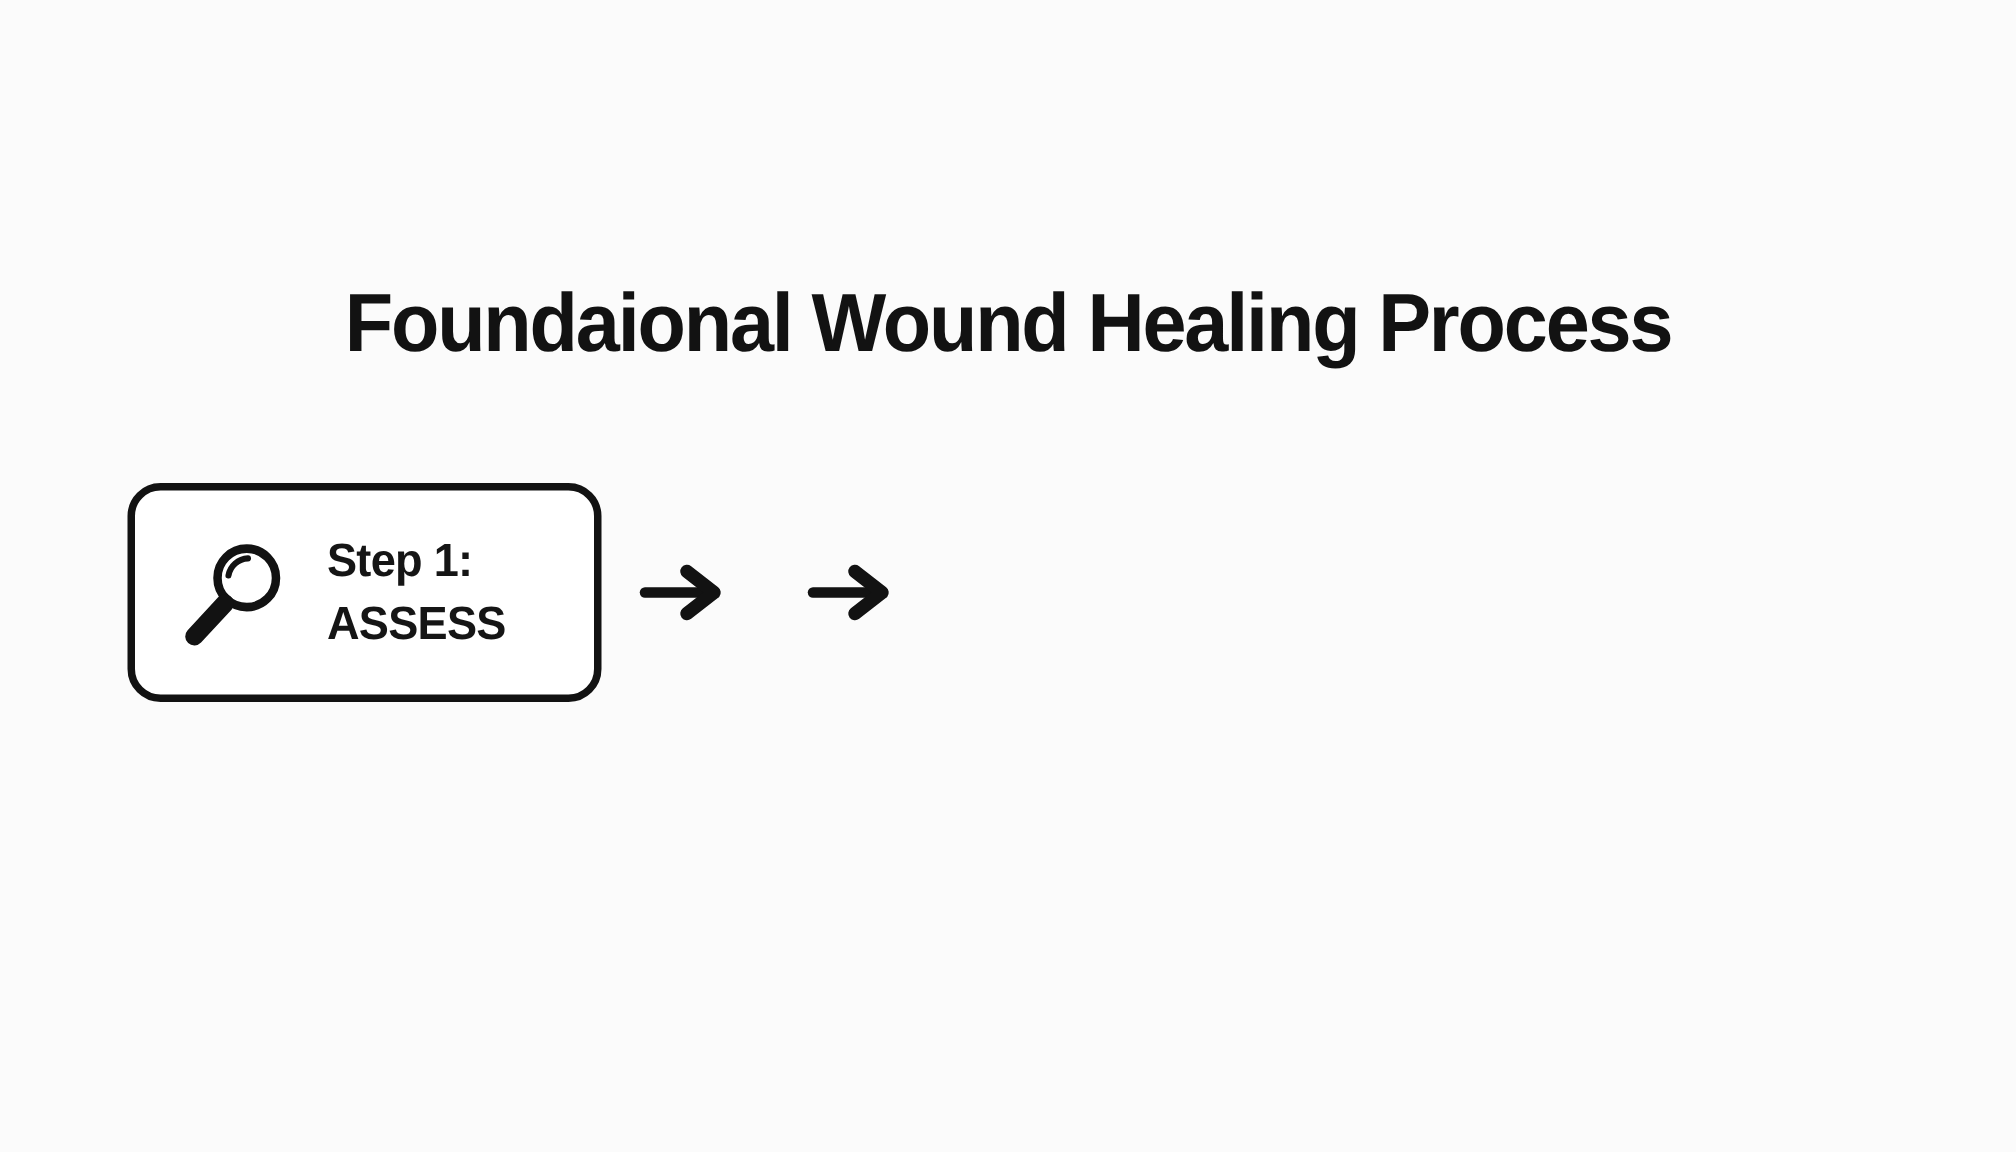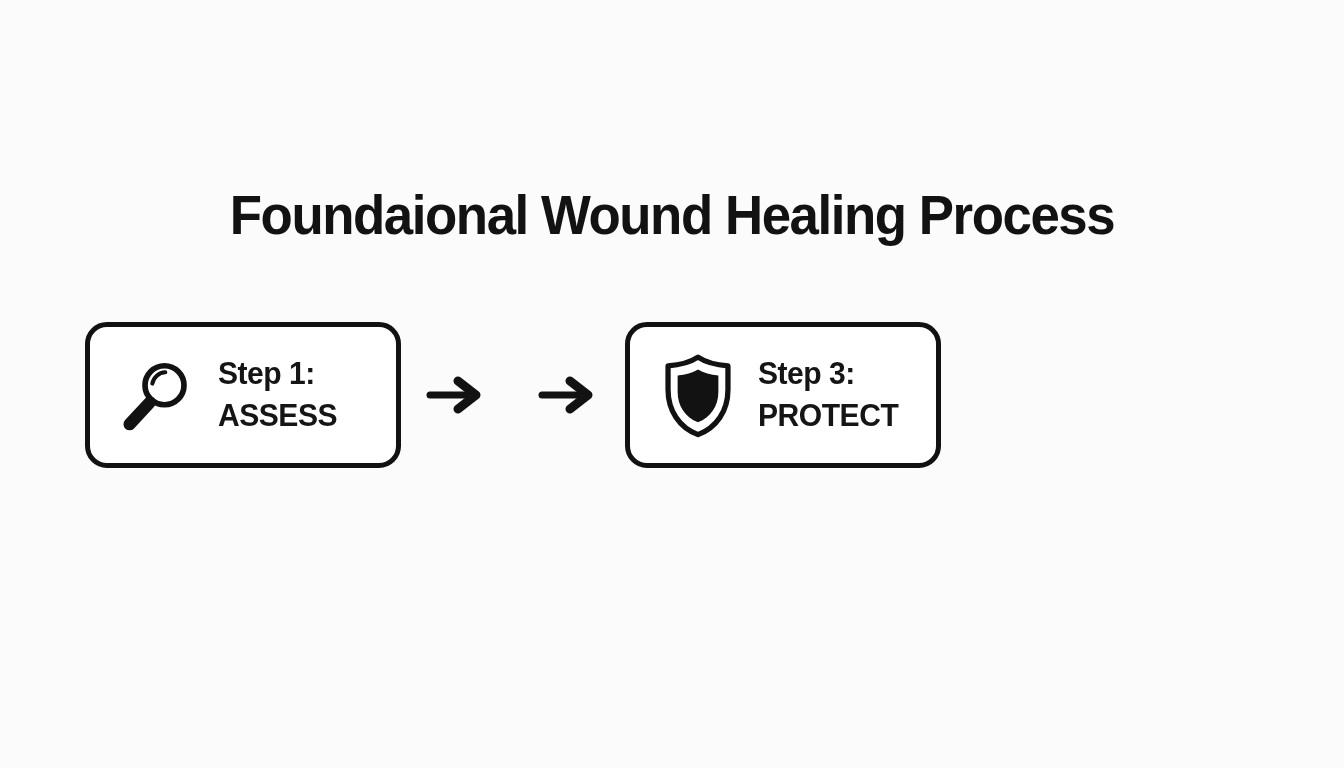--- a/index.html
+++ b/index.html
@@ -110,27 +110,15 @@
 
     <div class="connector">
       <span>
         <svg width="62" height="44" viewBox="0 0 62 44" aria-hidden="true">
           <path d="M4 22 H42" stroke="#121212" stroke-width="7" stroke-linecap="round" fill="none"></path>
           <path d="M32 8 L50 22 L32 36" stroke="#121212" stroke-width="9" stroke-linecap="round" stroke-linejoin="round" fill="none"></path>
         </svg>
       </span>
     </div>
 
-    <div class="step-box">
-      <span class="step-icon">
-        <svg width="74" height="86" viewBox="0 0 84 96" aria-hidden="true">
-          <path d="M42 5 C33 11 21 14 8 15 L8 42 C8 66 21 85 42 93 C63 85 76 66 76 42 L76 15 C63 14 51 11 42 5 Z" fill="none" stroke="#121212" stroke-width="6" stroke-linejoin="round"></path>
-          <path d="M42 5 C33 11 21 14 8 15 L8 42 C8 66 21 85 42 93 C63 85 76 66 76 42 L76 15 C63 14 51 11 42 5 Z" fill="#121212" transform="translate(42 49) scale(0.68) translate(-42 -49)"></path>
-        </svg>
-      </span>
-      <span class="step-text">
-        <span class="line">Step 3:</span>
-        <span class="line">PROTECT</span>
-      </span>
-    </div>
 
   </div>
 </div>
 
 </body></html>

